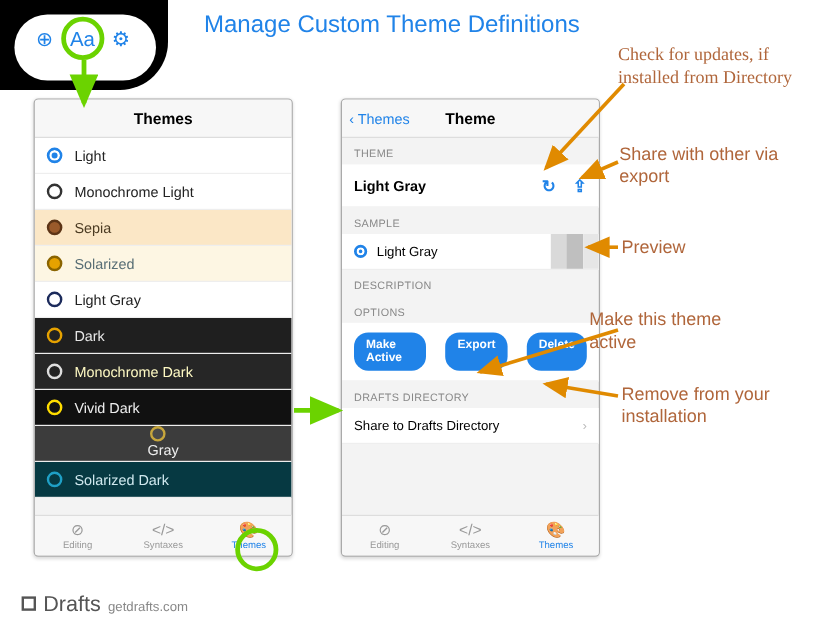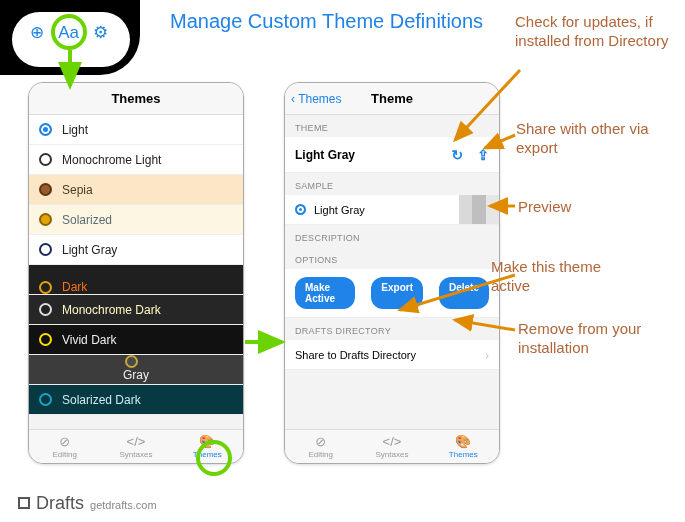--- a/index.html
+++ b/index.html
@@ -53,21 +53,21 @@
   }
   .green-circle.top { top: 14px; left: 51px; }
   .green-circle.bottom { top: 440px; left: 196px; }
 
   
   .phone {
     position: absolute;
     width: 216px;
     height: 382px;
     border: 1px solid #aaa;
-    border-radius: 15px;
+    border-radius: 4px;
     background: #f3f3f3;
     box-shadow: 0 1px 3px rgba(0,0,0,0.15);
     overflow: hidden;
   }
   .phone.left { top: 82px; left: 28px; }
   .phone.right { top: 82px; left: 284px; }
 
   .nav {
     height: 32px;
     background: #f7f7f7;
@@ -207,21 +207,21 @@
   }
   .share-row .chev { margin-left: auto; color: #bbb; }
 
   
   .callout {
     position: absolute;
     color: #b0663b;
     font-size: 15px;
     line-height: 1.25;
   }
-  .callout.updates { top: 13px; left: 515px; width: 160px; }
+  .callout.updates { top: 37px; left: 515px; width: 160px; font-family: Liberation Serif, serif; }
   .callout.share { top: 120px; left: 516px; width: 160px; }
   .callout.preview { top: 198px; left: 518px; }
   .callout.active { top: 258px; left: 491px; width: 150px; }
   .callout.remove { top: 320px; left: 518px; width: 160px; }
 
   
   svg.arr {
     position: absolute;
     top: 0; left: 0;
     width: 685px; height: 522px;
@@ -277,21 +277,21 @@
         <span>Sepia</span>
       </div>
       <div class="row" style="background: rgb(253, 246, 227); color: rgb(88, 110, 117);">
         <span class="swatch" style="background: rgb(230, 162, 0); border-color: rgb(138, 100, 0);"></span>
         <span>Solarized</span>
       </div>
       <div class="row" style="background: rgb(255, 255, 255); color: rgb(34, 34, 34);">
         <span class="swatch" style="background: rgb(255, 255, 255); border-color: rgb(27, 42, 91);"></span>
         <span>Light Gray</span>
       </div>
-      <div class="row" style="background: rgb(31, 31, 31); color: #f97316; align-items: flex-end;">
+      <div class="row" style="background: rgb(31, 31, 31); color: #e5e5e5;">
         <span class="swatch" style="background: rgb(34, 34, 34); border-color: rgb(230, 162, 0);"></span>
         <span>Dark</span>
       </div>
       <div class="row" style="background: rgb(38, 38, 38); color: #fef9c3;">
         <span class="swatch" style="background: rgb(34, 34, 34); border-color: rgb(221, 221, 221);"></span>
         <span>Monochrome Dark</span>
       </div>
       <div class="row" style="background: rgb(17, 17, 17); color: rgb(238, 238, 238); text-align: center;">
         <span class="swatch" style="background: rgb(17, 17, 17); border-color: rgb(255, 221, 0);"></span>
         <span>Vivid Dark</span>

